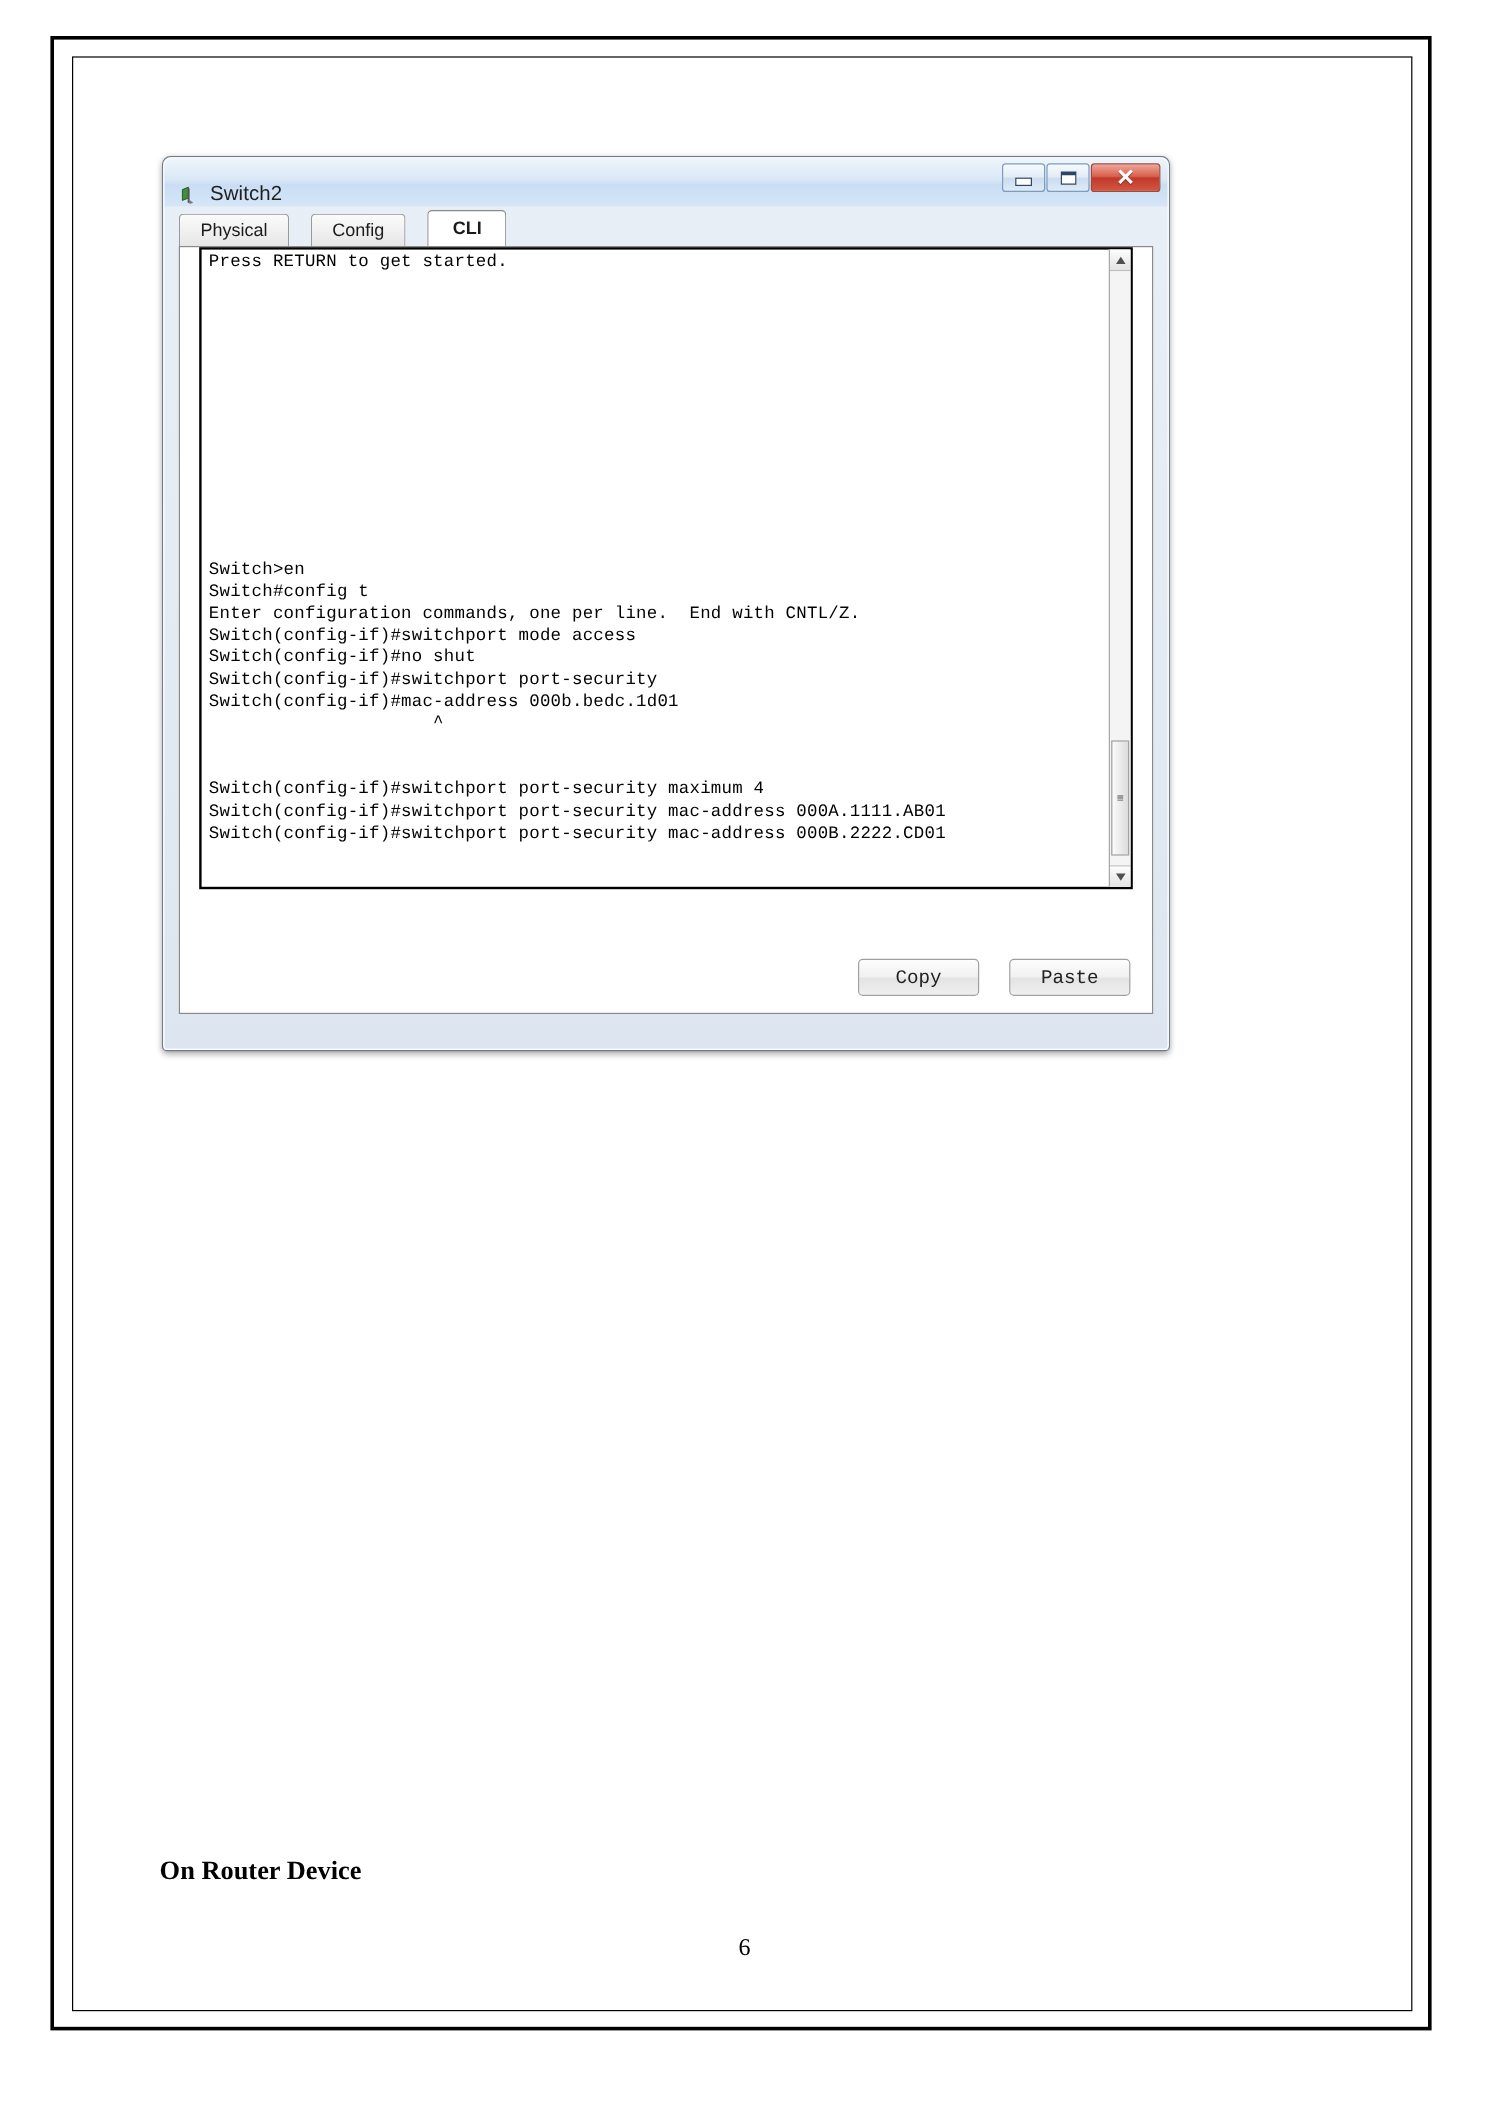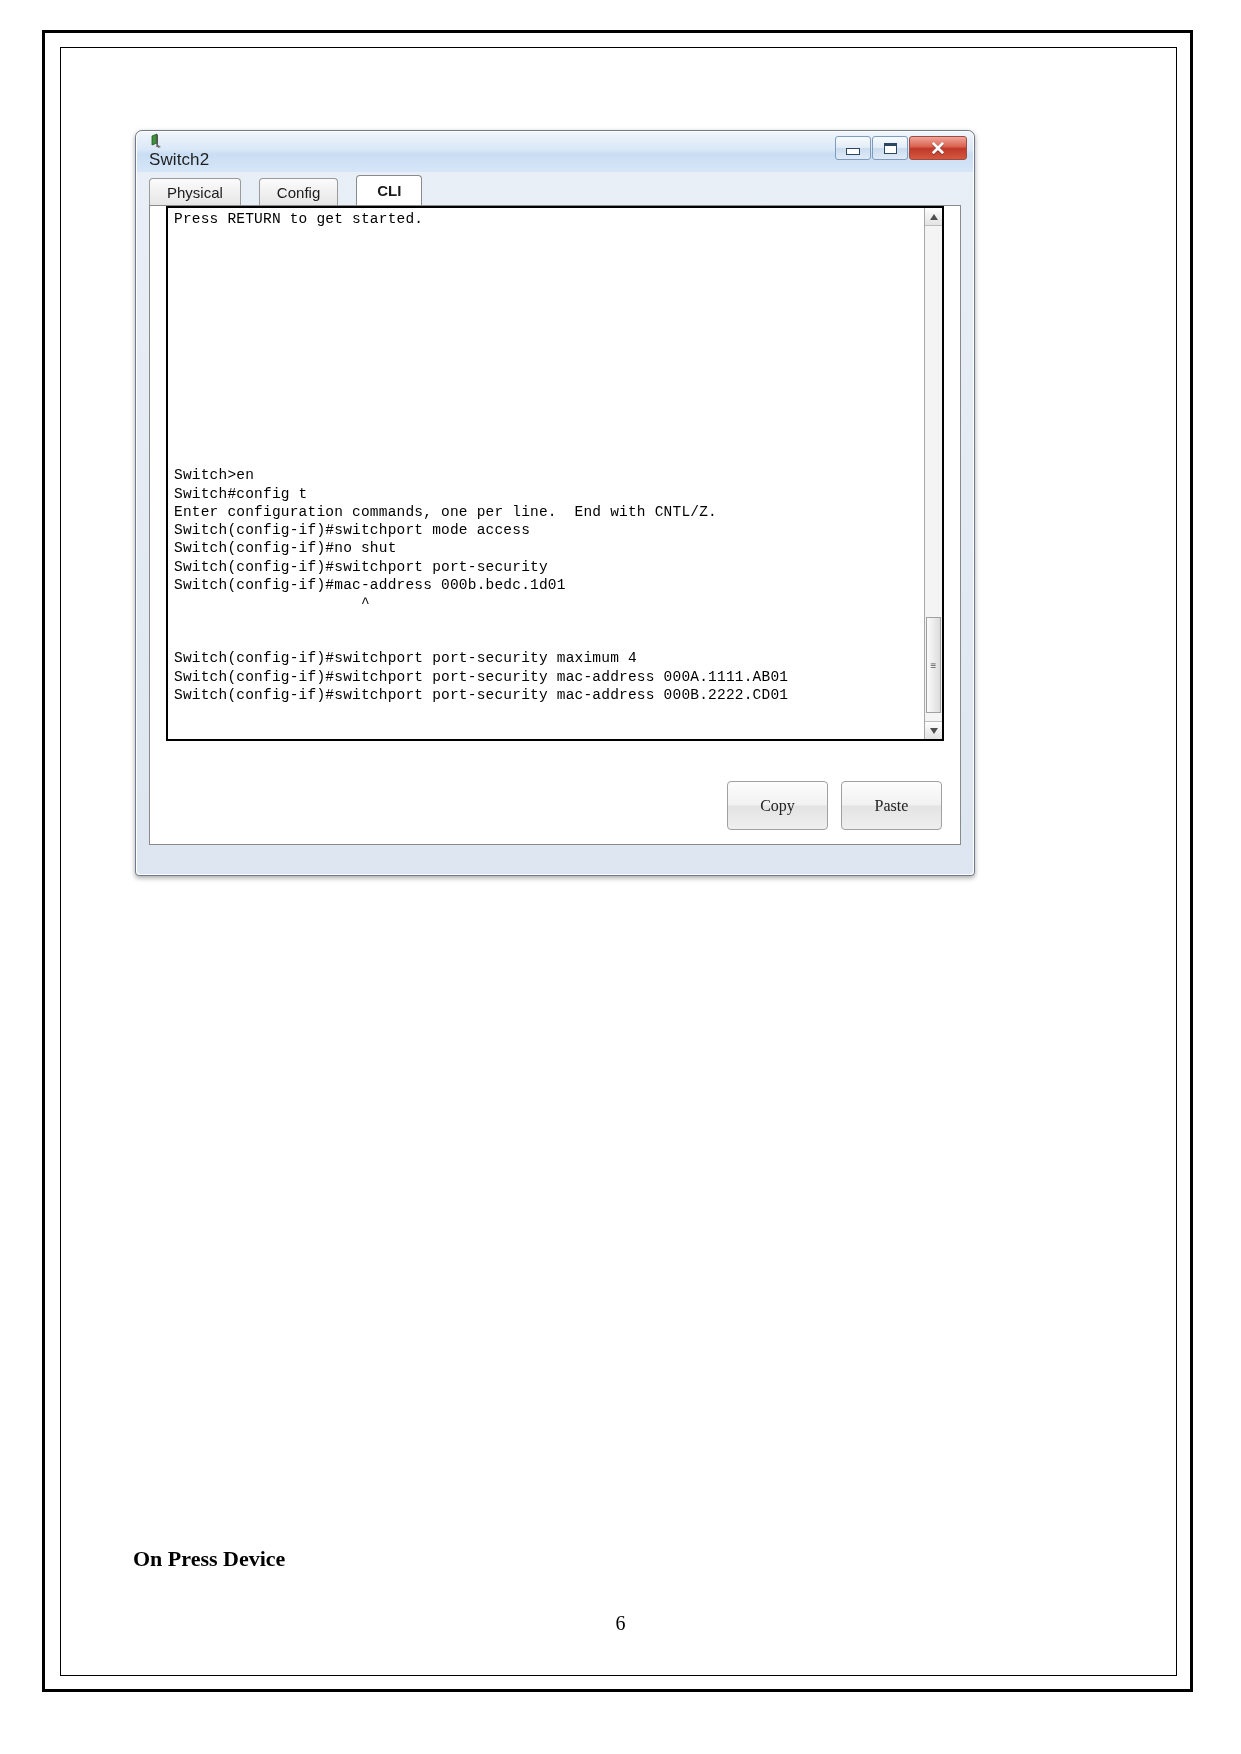--- a/index.html
+++ b/index.html
@@ -62,24 +62,23 @@
     border: 1px solid #ffffff;
     overflow: hidden;
   }
 
   .titlebar {
     position: relative;
     height: 40px;
     background: linear-gradient(to bottom, #eff5fb 0%, #d9e7f7 45%, #c9ddf3 55%, #d6e6f8 100%);
     border-radius: 6px 6px 0 0;
     display: flex;
-    align-items: flex-start;
+    align-items: flex-end;
     padding-left: 12px;
     box-sizing: border-box;
-    flex-direction: column;
   }
   .title-icon {
     width: 18px; height: 18px;
     margin-right: 8px;
     position: relative;
     flex: none;
   }
   .title-text {
     font-size: 17px;
     color: #1f1f1f;
@@ -275,31 +274,32 @@
   
   .btn-row {
     position: absolute;
     right: 18px;
     bottom: 14px;
     display: flex;
     gap: 13px;
   }
   .btn {
     width: 101px;
-    height: 49px;
+    height: 31px;
     border: 1px solid #a0a0a0;
     border-radius: 4px;
     background: linear-gradient(to bottom, #fdfdfd 0%, #f1f1f1 48%, #e3e3e3 52%, #efefef 100%);
     font-size: 16px;
     color: #222222;
     display: flex;
     align-items: center;
     justify-content: center;
-    font-family: Liberation Serif, serif;
-    box-sizing: border-box;
+    font-family: Liberation Mono, monospace;
+    box-sizing: border-box;
+    margin-left: 12px;
   }
 
   
   .doc-heading {
     position: absolute;
     left: 133px;
     top: 1546px;
     font-family: "Liberation Serif", serif;
     font-weight: bold;
     font-size: 22px;
@@ -399,16 +399,16 @@
 
         <div class="btn-row">
           <div class="btn">Copy</div>
           <div class="btn">Paste</div>
         </div>
       </div>
 
     </div>
   </div>
 
-  <div class="doc-heading">On Press Device</div>
+  <div class="doc-heading">On Router Device</div>
   <div class="page-number">6</div>
 
 </div>
 
 </body></html>

